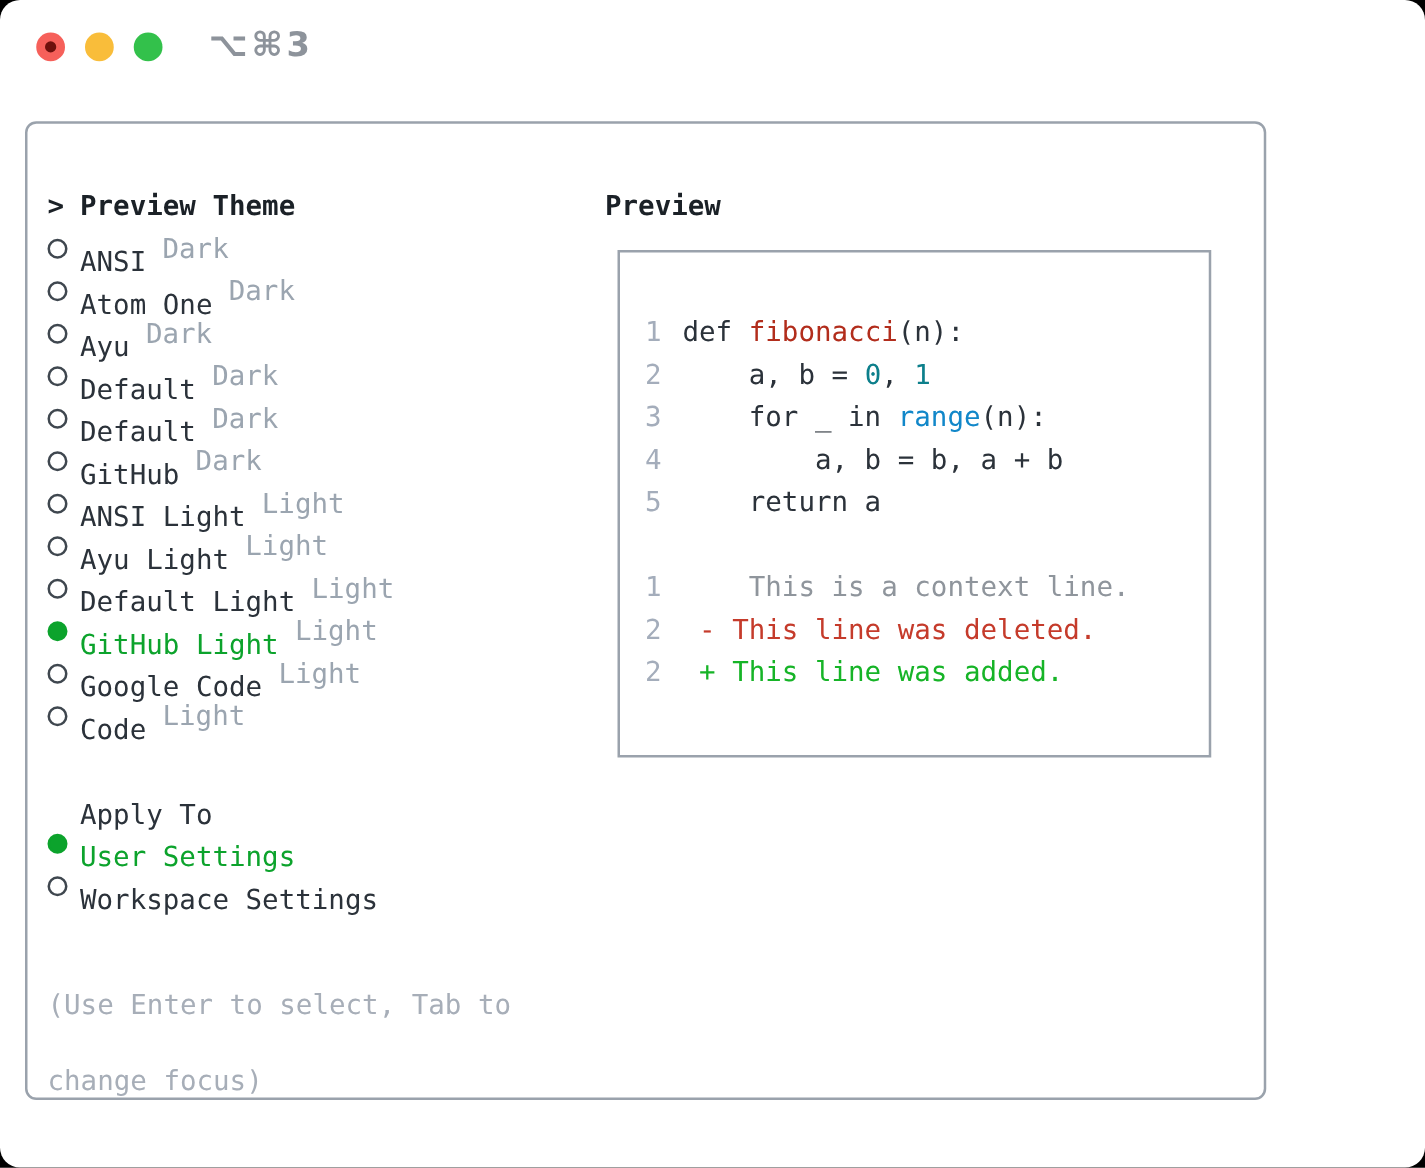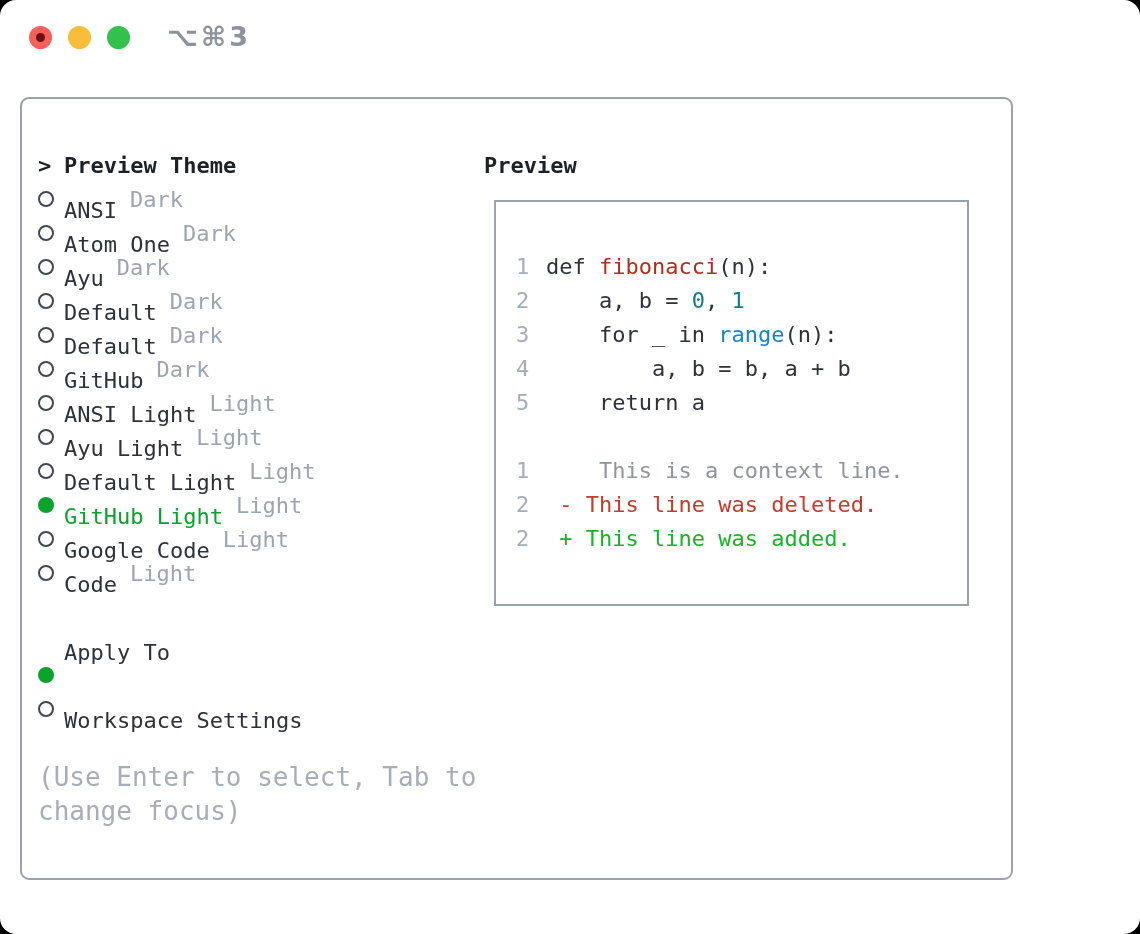--- a/index.html
+++ b/index.html
@@ -41,21 +41,21 @@
   .radio {
     width:12px; height:12px; border-radius:50%;
     border:2px solid var(--radio-ring); box-sizing:content-box;
   }
   .radio.selected { background:var(--green); border-color:var(--green); }
   .hdr { color:var(--fg-dark); font-weight:bold; }
   .name { color:var(--fg);margin-top:22px; }
   .name.selected { color:var(--green); }
   .variant { color:var(--muted); margin-left:13px; }
   .spacer { height:34px; }
-  .hint-line { height:34px; display:flex; align-items:center; font-size:26px; color:var(--hint); white-space:pre; }
+  .hint-line { height:34px; display:flex; align-items:center; font-size:22px; color:var(--hint); white-space:pre;margin-top:27px; }
 
   
   .preview-box {
     margin-left:10px; margin-top:18px; width:475px; height:406px;
     border:2px solid var(--border); box-sizing:border-box;
     padding:47px 0 0 20px; background:#fff;
   }
   .crow { height:34px; display:flex; align-items:center; font-size:22px; white-space:pre; }
   .lnum { width:14px; margin-right:16px; color:var(--linenum); flex:none; }
   .seg-fg      { color:var(--fg); }
@@ -103,21 +103,21 @@
           </div>
 
         <div class="spacer"></div>
 
         <div class="row">
           <span class="marker"></span>
           <span class="name">Apply To</span>
         </div>
 
         <div id="apply-list">
-            <div class="row"><span class="marker"><span class="radio selected"></span></span></div>
+            <div class="row"><span class="marker"><span class="radio selected"></span></span><span class="name selected">User Settings</span></div>
             <div class="row"><span class="marker"><span class="radio"></span></span><span class="name">Workspace Settings</span></div>
           </div>
 
         <div class="spacer"></div>
 
         <div class="hint-line">(Use Enter to select, Tab to</div>
         <div class="hint-line">change focus)</div>
       </div>
 
       <div class="right-col">

